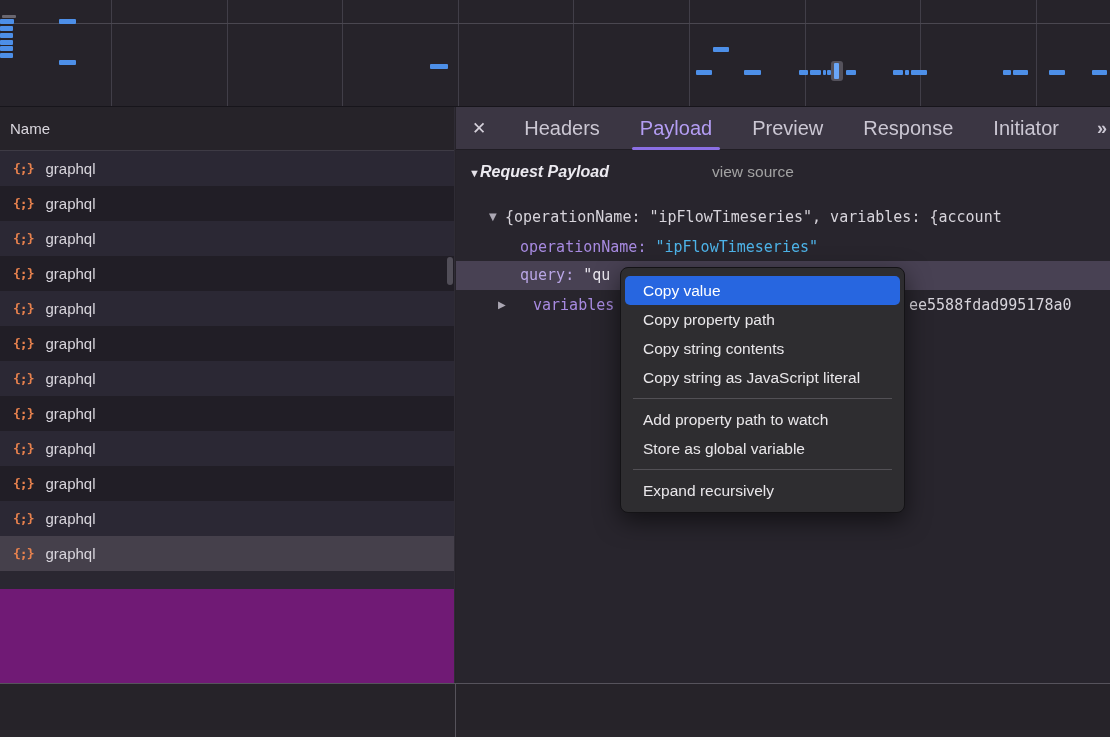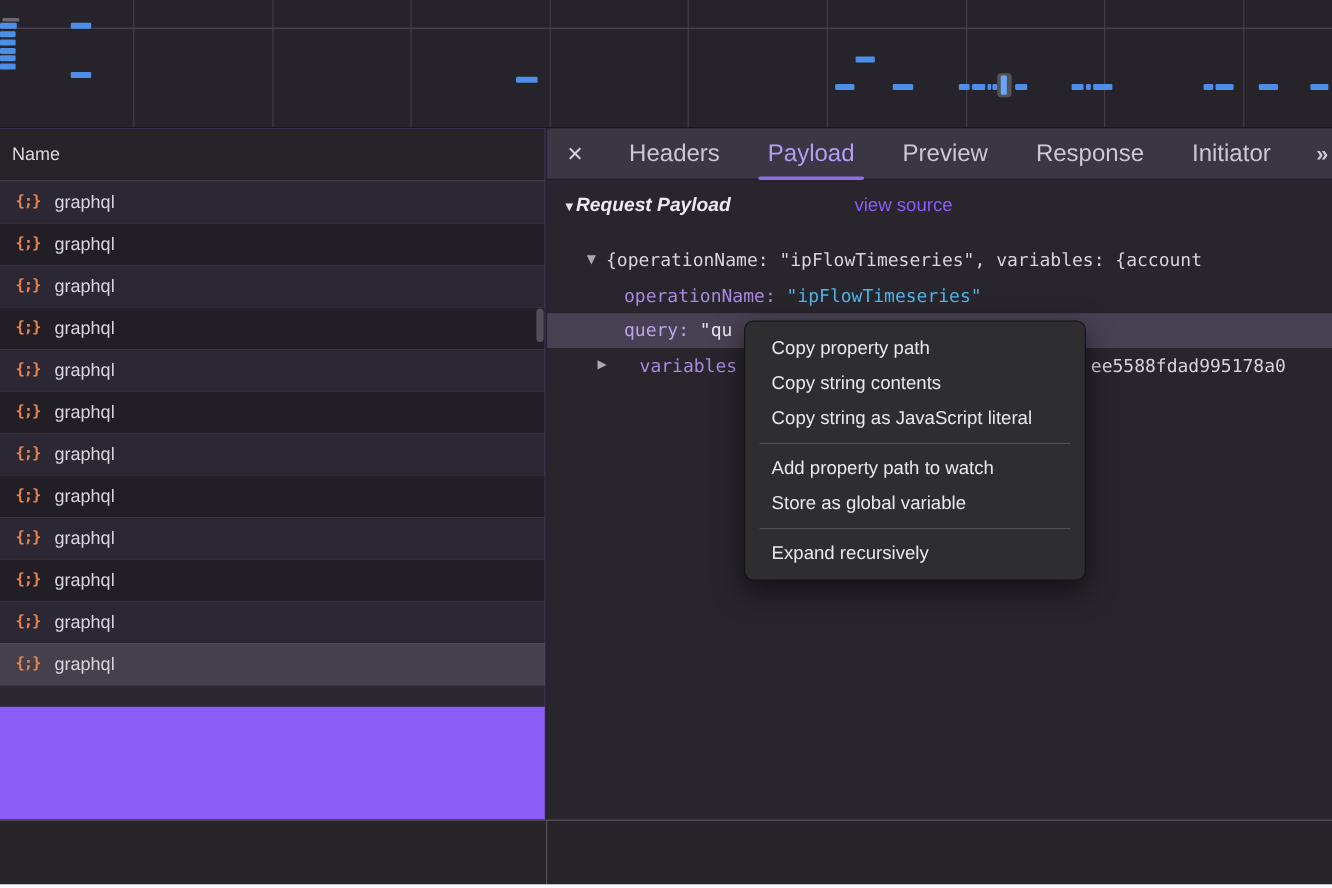--- a/index.html
+++ b/index.html
@@ -12,21 +12,21 @@
   .vline{position:absolute;top:0;width:1px;height:106px;background:#413e48;}
   .hline{position:absolute;left:0;width:1110px;height:1px;background:#4a4750;}
   .bar{position:absolute;border-radius:1px;}
   .bar.blue{background:#4d8fe8;}
   .bar.gray{background:#6a6770;}
   .bar-hl{position:absolute;background:#55525c;border-radius:3px;}
   .bar-hl .tick{position:absolute;left:3px;top:2px;width:5px;height:16px;background:#6aa6f8;border-radius:1px;}
 
   
   .main{position:absolute;left:0;top:107px;width:1110px;height:576px;}
-  .left-panel{position:absolute;left:0;top:0;width:455px;height:576px;background:#8b5cf6;border-right:1px solid #2f2c35;box-sizing:border-box;}
+  .left-panel{position:absolute;left:0;top:0;width:455px;height:576px;background:#701a75;border-right:1px solid #2f2c35;box-sizing:border-box;}
   .list-header{height:43px;line-height:43px;background:#262329;border-bottom:1px solid #3e3b45;color:#dad7de;font-size:15px;padding-left:10px;}
   .rowwrap{position:relative;}
   .row{height:35px;display:flex;align-items:center;font-size:15px;color:#d9d6dd;}
   .row.odd{background:#2b2834;}
   .row.even{background:#211e26;}
   .row.selected{background:#45404b;}
   .json-icon{font-family:"DejaVu Sans Mono",monospace;font-size:13px;color:#e8824e;font-weight:bold;letter-spacing:-1px;margin:0 12px 0 13px;}
   .after-stripe{height:18px;background:#2a2731;}
   .scroll-thumb{position:absolute;left:447px;top:150px;width:6px;height:28px;background:#514e58;border-radius:3px;}
 
@@ -37,21 +37,21 @@
   .close-x{color:#d4d0da;font-size:17px;cursor:default;}
   .tab{position:relative;height:43px;line-height:43px;font-size:20px;color:#cbc7d3;padding:0 2px;}
   .tab.selected{color:#b49df3;}
   .tab.selected::after{content:"";position:absolute;left:-6px;right:-6px;bottom:0;height:3px;background:#8b6fe4;border-radius:2px;}
   .chevrons{color:#cbc7d3;font-size:18px;font-weight:bold;letter-spacing:-2px;}
 
   
   .section-row{position:absolute;left:0;top:50px;height:30px;line-height:30px;}
   .sec-tri{color:#e5e2e9;font-size:11px;position:absolute;left:13px;top:1px;}
   .sec-title{position:absolute;left:24px;font-weight:bold;font-size:16px;color:#eceaf0;white-space:nowrap;font-style:italic;}
-  .view-source{position:absolute;left:256px;font-size:15.5px;color:#8b5cf6;white-space:nowrap;}
+  .view-source{position:absolute;left:256px;font-size:15.5px;color:#a3a3a3;white-space:nowrap;}
 
   .tline{position:absolute;left:0;width:654px;height:30px;line-height:30px;white-space:nowrap;overflow:hidden;
          font-family:"DejaVu Sans Mono",monospace;font-size:15px;color:#d7d4db;}
   .tri-g{position:absolute;font-size:10px;color:#aba7b3;font-family:"DejaVu Sans",sans-serif;}
   .key{color:#a78ae0;}
   .key.sel{color:#b9a6e6;}
   .str{color:#4db3e8;}
   .plain{color:#e9e6ee;}
   .l1{top:95px;} .l1 .tri-g{left:33px;} .l1 .code{position:absolute;left:49px;}
   .l2{top:125px;} .l2 .code{position:absolute;left:64px;}
@@ -215,20 +215,21 @@
       </div>
     </div>
   </div>
 
   <div class="footer">
     <div class="vdiv"></div>
   </div>
   <div class="bottom-white"></div>
 
   <div class="menu" id="menu">
+      <div class="mitem highlighted">Copy value</div>
       <div class="mitem">Copy property path</div>
       <div class="mitem">Copy string contents</div>
       <div class="mitem">Copy string as JavaScript literal</div>
       <div class="msep"></div>
       <div class="mitem">Add property path to watch</div>
       <div class="mitem">Store as global variable</div>
       <div class="msep"></div>
       <div class="mitem">Expand recursively</div>
     </div>
 </div>

